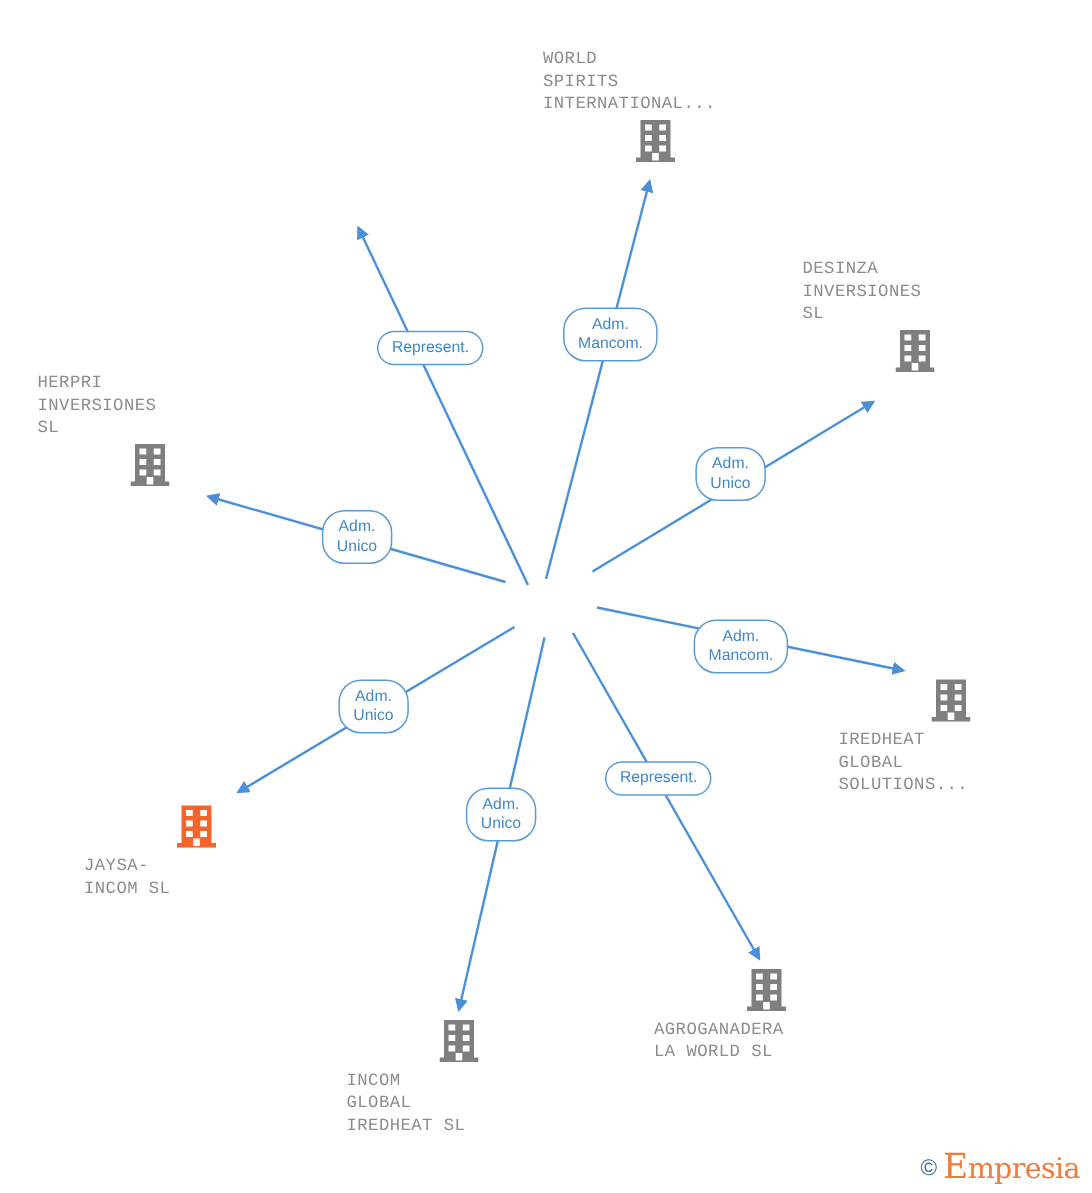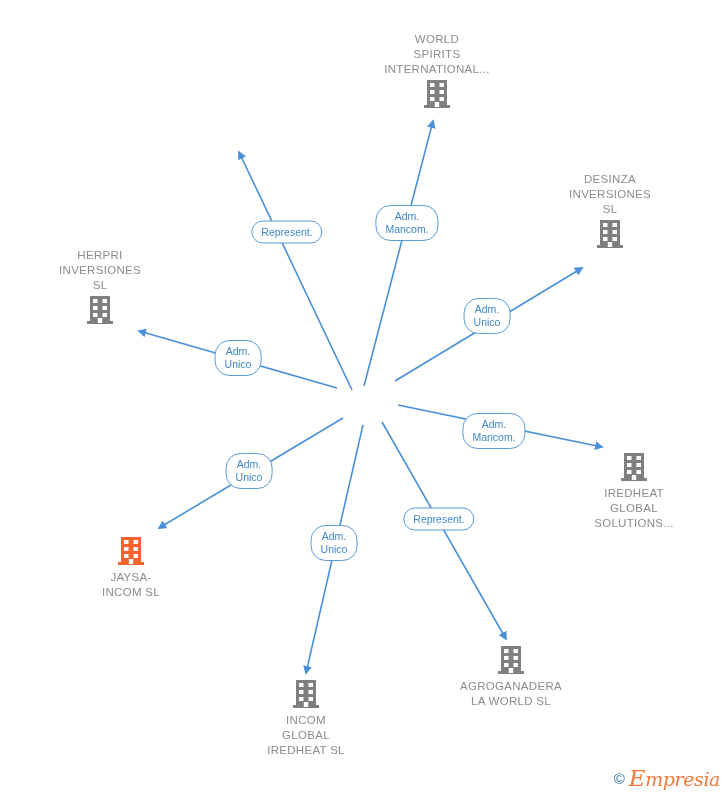--- a/index.html
+++ b/index.html
@@ -21,22 +21,23 @@
     position: absolute;
     left: 0;
     top: 0;
     width: 728px;
     height: 795px;
   }
   .node {
     position: absolute;
     width: 150px;
     margin-left: -75px;
-    text-align: center;
+    text-align: left;
     line-height: 15px;
+    font-family: Liberation Mono, monospace;
   }
   .node-label {
     font-size: 11.5px;
     letter-spacing: 0.3px;
     color: #8c8c8c;
     white-space: pre-line;
   }
   .node-icon {
     display: block;
     margin: 0 auto;
@@ -73,21 +74,20 @@
     display: flex;
     align-items: center;
     gap: 4px;
   }
   .wm-c {
     font-size: 15px;
     color: #2e6f9e;
   }
   .wm-text {
     font-family: "DejaVu Serif", serif;
-    font-style: italic;
     font-size: 19px;
     color: #ef7a3a;
     letter-spacing: -0.4px;
   }
   .wm-text .wm-cap { color: #ef7a3a; font-size: 23px; }
 </style>
 </head>
 <body>
 
 <div id="graph">

